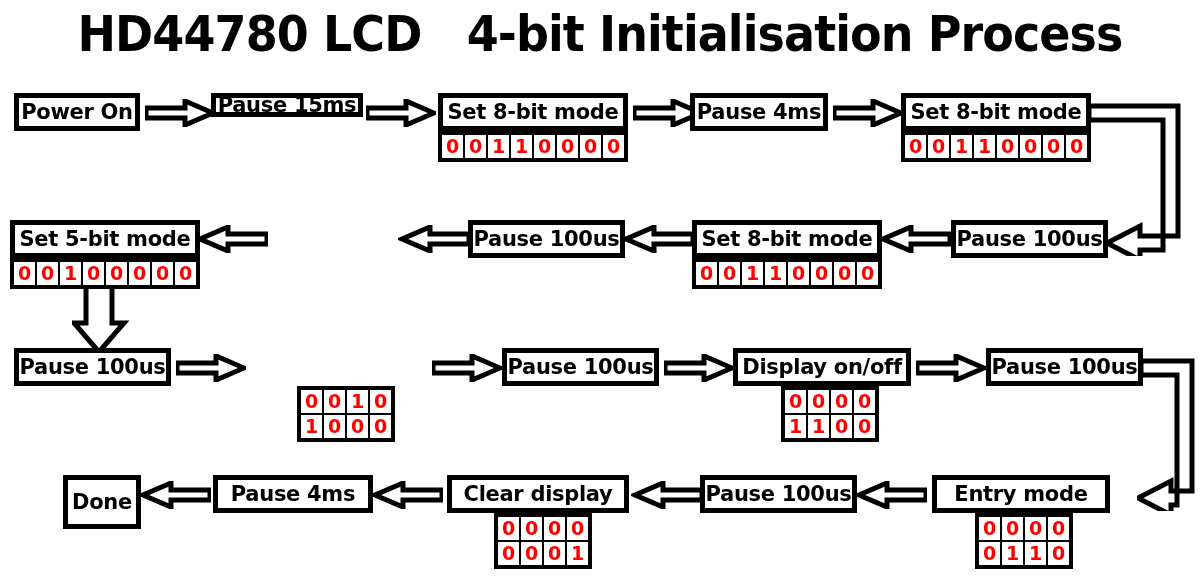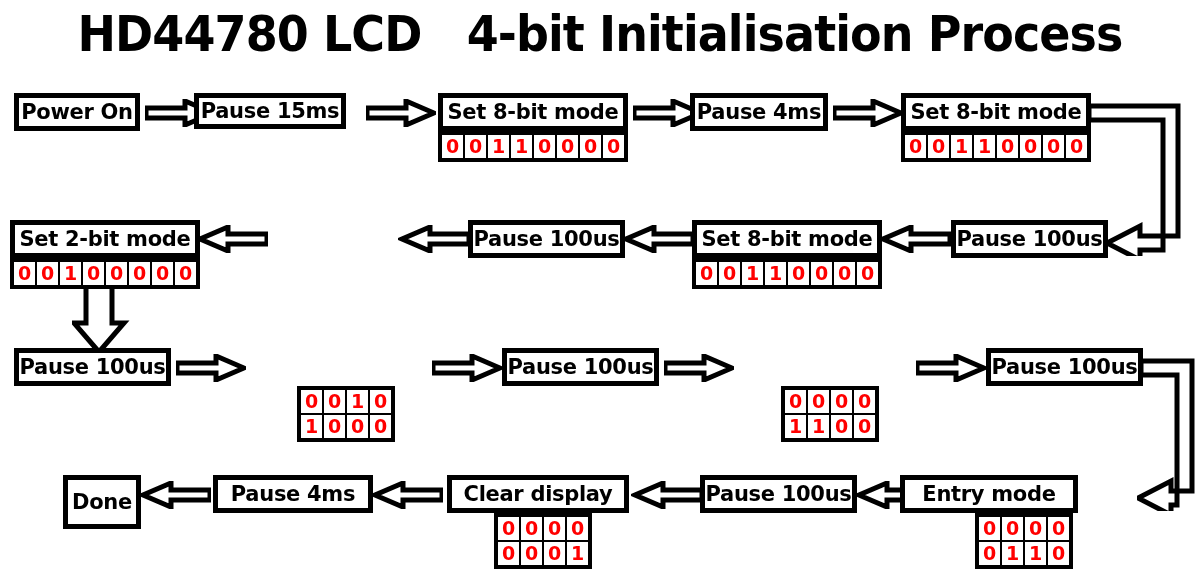--- a/index.html
+++ b/index.html
@@ -106,21 +106,21 @@
   <div class="title">HD44780 LCD   4-bit Initialisation Process</div>
 
   <div class="node" style="left:14px; top:93px; width:126px; height:38px;">Power On</div>
 
   <div class="arrow" style="left:145px; top:99px;">
     <svg width="70" height="28" viewBox="0 0 70 28">
       <path d="M1,9 L40,9 L40,2 L68,14 L40,26 L40,19 L1,19 Z" fill="#ffffff" stroke="#000000" stroke-width="5" stroke-linejoin="miter"></path>
     </svg>
   </div>
 
-  <div class="node" style="left:194px; top:93px; width:152px; height:36px;">Pause 15ms</div>
+  <div class="node" style="left:211px; top:93px; width:152px; height:24px;">Pause 15ms</div>
 
   <div class="arrow" style="left:366px; top:99px;">
     <svg width="70" height="28" viewBox="0 0 70 28">
       <path d="M1,9 L40,9 L40,2 L68,14 L40,26 L40,19 L1,19 Z" fill="#ffffff" stroke="#000000" stroke-width="5" stroke-linejoin="miter"></path>
     </svg>
   </div>
 
   <div class="node" style="left:438px; top:93px; width:190px; height:38px;">Set 8-bit mode</div>
   <div class="bits" style="left:438px; top:131px; width:190px;">
     <div class="bitrow">
@@ -162,21 +162,21 @@
       <span class="bit">0</span>
     </div>
   </div>
 
   <div class="wrap" style="left:1085px; top:96px;">
     <svg width="115" height="160" viewBox="0 0 115 160">
       <path d="M4,10 L93,10 L93,140 L55,140 L55,130 L22,147 L55,164 L55,154 L78,154 L78,24 L4,24 Z" fill="#ffffff" stroke="#000000" stroke-width="5" stroke-linejoin="miter"></path>
     </svg>
   </div>
 
-  <div class="node" style="left:10px; top:220px; width:190px; height:38px;">Set 2-bit mode</div>
+  <div class="node" style="left:10px; top:220px; width:190px; height:38px;">Set 5-bit mode</div>
   <div class="bits" style="left:10px; top:258px; width:190px;">
     <div class="bitrow">
       <span class="bit">0</span>
       <span class="bit">0</span>
       <span class="bit">1</span>
       <span class="bit">0</span>
       <span class="bit">0</span>
       <span class="bit">0</span>
       <span class="bit">0</span>
       <span class="bit">0</span>
@@ -262,20 +262,21 @@
   </div>
 
   <div class="node" style="left:502px; top:348px; width:157px; height:38px;">Pause 100us</div>
 
   <div class="arrow" style="left:664px; top:354px;">
     <svg width="70" height="28" viewBox="0 0 70 28">
       <path d="M1,9 L40,9 L40,2 L68,14 L40,26 L40,19 L1,19 Z" fill="#ffffff" stroke="#000000" stroke-width="5" stroke-linejoin="miter"></path>
     </svg>
   </div>
 
+  <div class="node" style="left:733px; top:348px; width:178px; height:38px;">Display on/off</div>
   <div class="bits wide" style="left:781px; top:386px;">
     <div class="bitrow">
       <span class="bit">0</span>
       <span class="bit">0</span>
       <span class="bit">0</span>
       <span class="bit">0</span>
     </div>
     <div class="bitrow">
       <span class="bit">1</span>
       <span class="bit">1</span>
@@ -337,21 +338,21 @@
   </div>
 
   <div class="node" style="left:700px; top:475px; width:157px; height:38px;">Pause 100us</div>
 
   <div class="arrow" style="left:855px; top:481px;">
     <svg width="72" height="28" viewBox="0 0 72 28">
       <path d="M71,9 L32,9 L32,2 L4,14 L32,26 L32,19 L71,19 Z" fill="#ffffff" stroke="#000000" stroke-width="5" stroke-linejoin="miter"></path>
     </svg>
   </div>
 
-  <div class="node" style="left:900px; top:475px; width:178px; height:38px;">Entry mode</div>
+  <div class="node" style="left:932px; top:475px; width:178px; height:38px;">Entry mode</div>
   <div class="bits wide" style="left:975px; top:513px;">
     <div class="bitrow">
       <span class="bit">0</span>
       <span class="bit">0</span>
       <span class="bit">0</span>
       <span class="bit">0</span>
     </div>
     <div class="bitrow">
       <span class="bit">0</span>
       <span class="bit">1</span>

